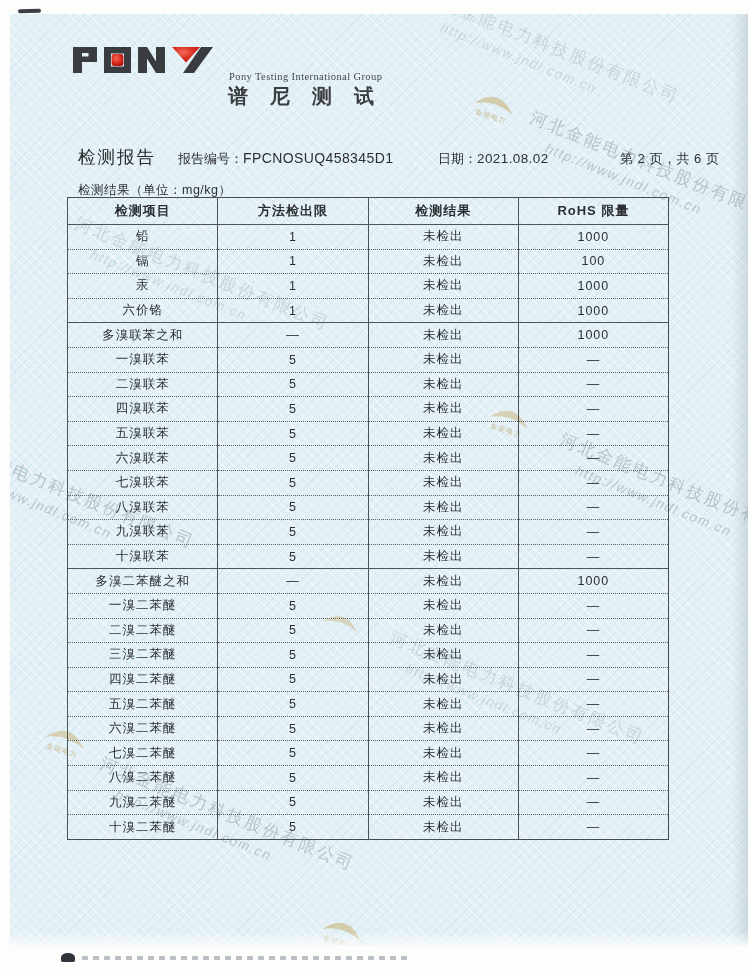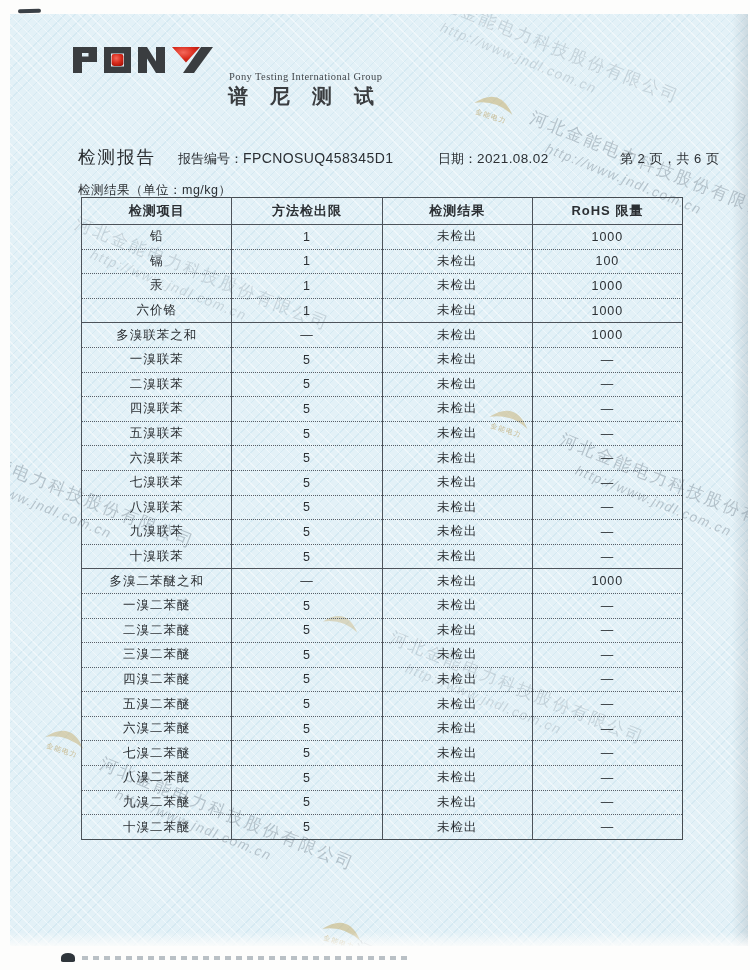--- a/index.html
+++ b/index.html
@@ -58,21 +58,21 @@
   .report-title { position:absolute; left:68px; top:131px; font-size:17.5px; font-weight:normal; color:#26292c; letter-spacing:2px; z-index:2; }
   .report-no    { position:absolute; left:168px; top:136px; font-size:13px; z-index:2; }
   .report-no .val { font-size:14px; letter-spacing:0.4px; }
   .report-date  { position:absolute; left:428px; top:136px; font-size:13px; z-index:2; }
   .report-date .val { font-size:13.5px; letter-spacing:0.4px;margin-top:36px; }
   .page-info    { position:absolute; left:610px; top:136px; font-size:13px; letter-spacing:0.5px; z-index:2; }
   .unit-line    { position:absolute; left:68px; top:168px; font-size:12.5px; letter-spacing:0.5px; z-index:2; }
 
   
   .result-table {
-    position:absolute; left:71px; top:183px; width:602px; z-index:2;
+    position:absolute; left:57px; top:183px; width:602px; z-index:2;
     border-collapse:collapse; table-layout:fixed;
     font-size:12.5px; color:#2b2f33;
   }
   .result-table th, .result-table td {
     border-left:1px solid #4d535a; text-align:center; vertical-align:middle;
     padding:0 2px; letter-spacing:1px;
   }
   .result-table th { height:27px; font-weight:600; font-size:13px; }
   .result-table td { height:24.6px; }
   .result-table { border:1.6px solid #464c52; }

